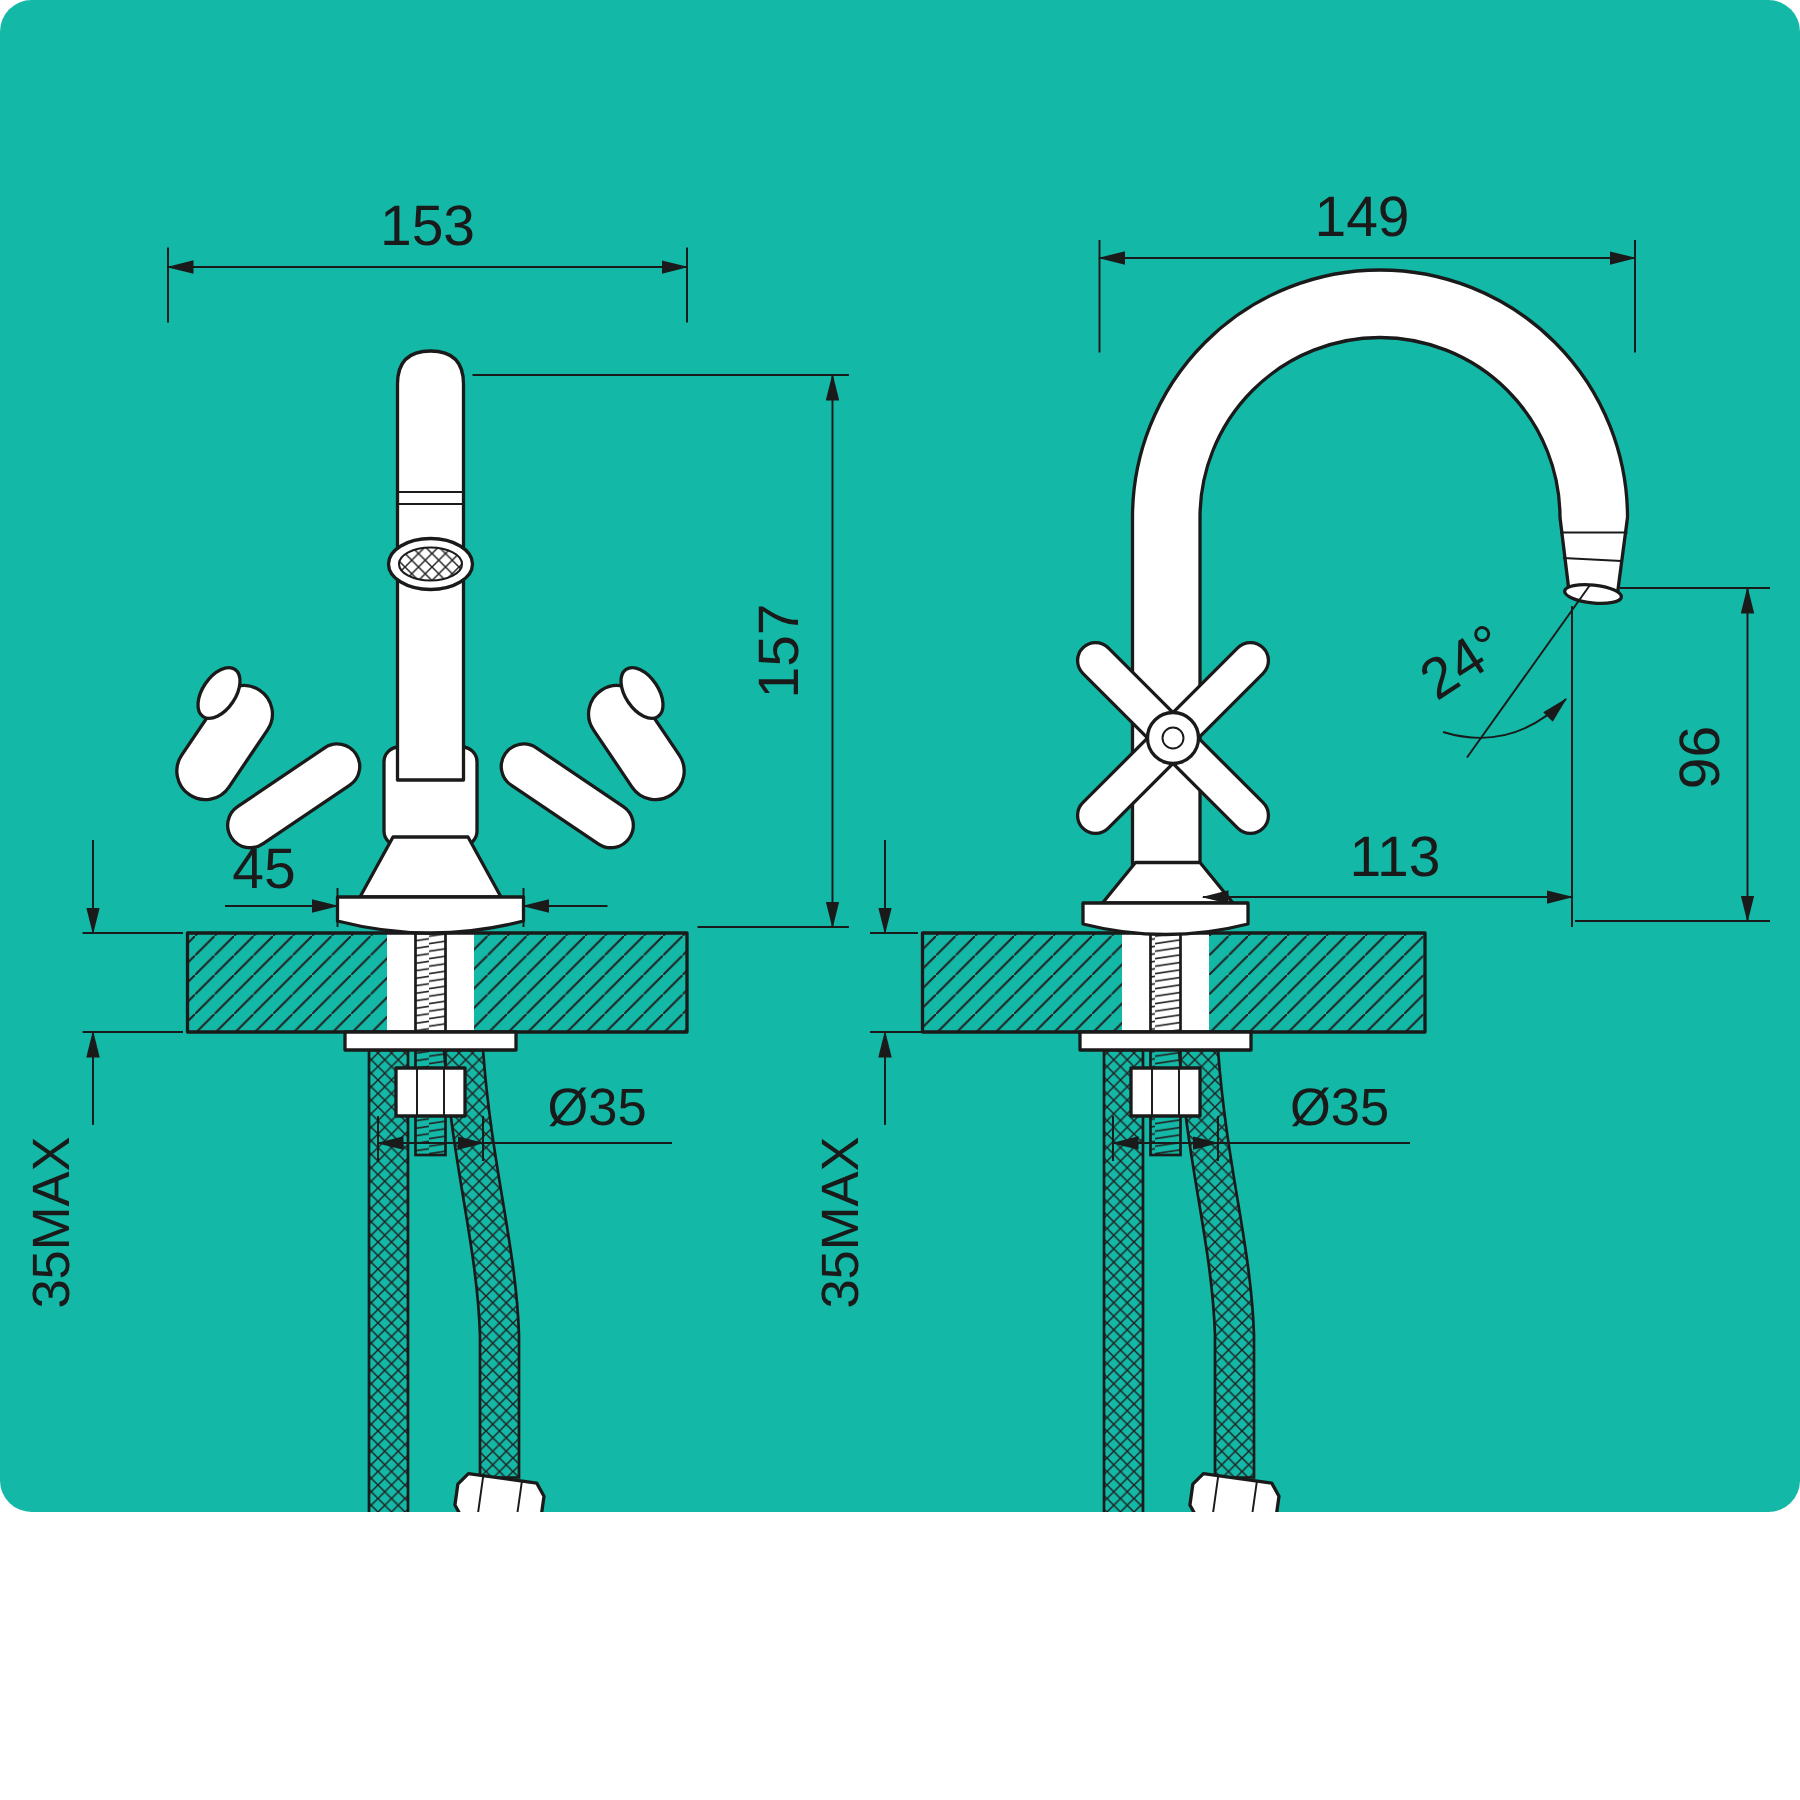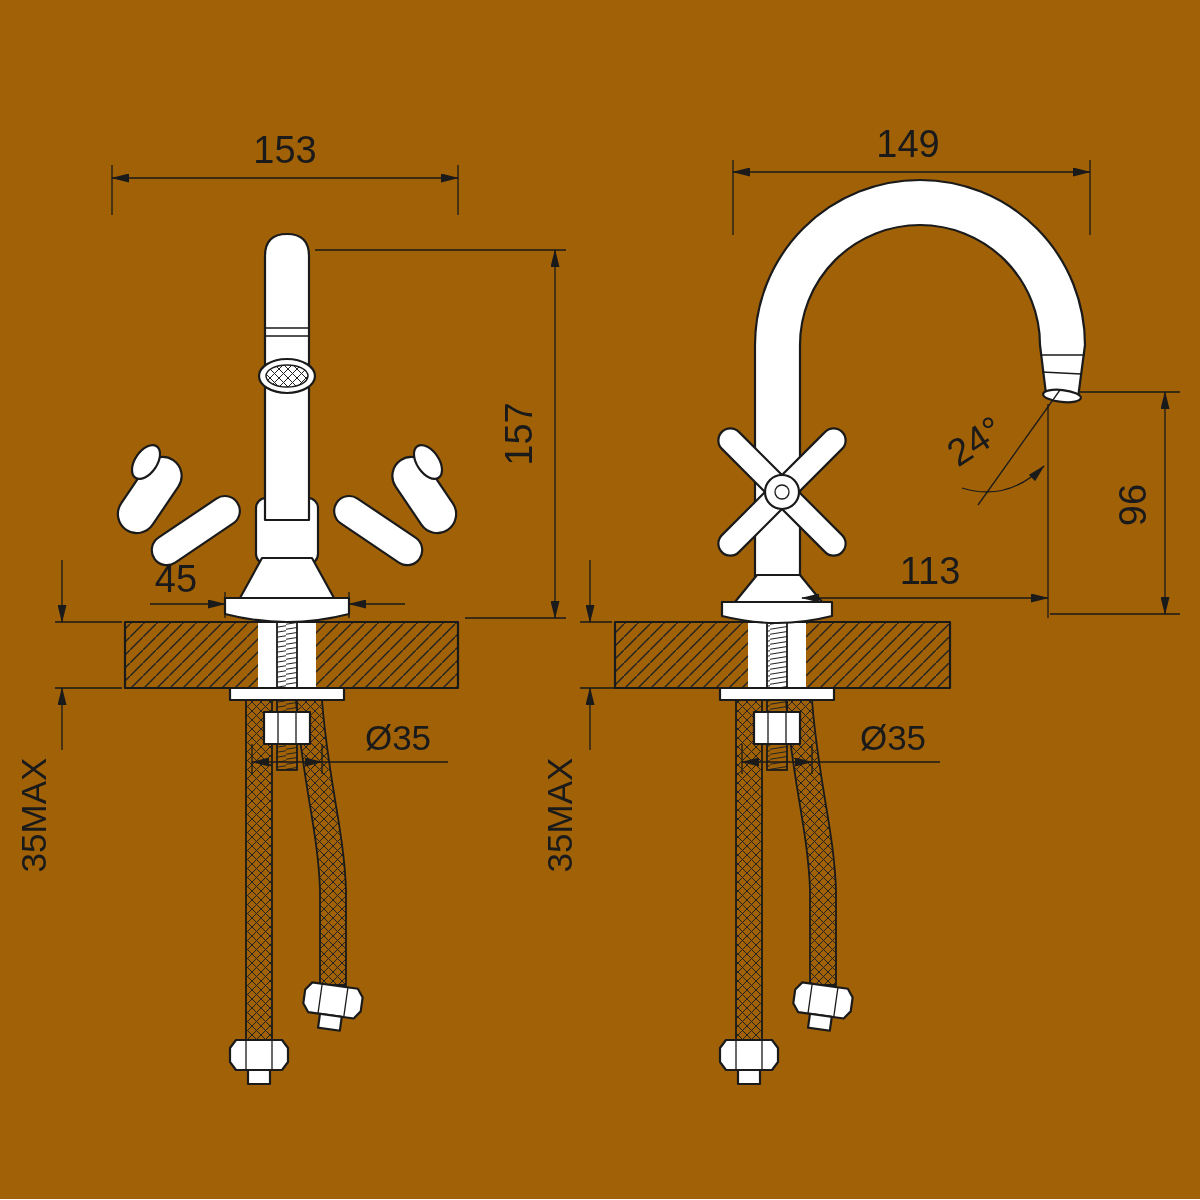--- a/index.html
+++ b/index.html
@@ -1,16 +1,16 @@
 <!DOCTYPE html>
 <html><head>
 <meta charset="utf-8">
 <style>
   html,body{margin:0;padding:0;background:#fff;}
-  .sheet{width:1200px;height:1199px;background:#a16207;position:relative;overflow:hidden;}
+  .sheet{width:1200px;height:1008px;background:#14b8a6;position:relative;overflow:hidden;border-radius:21px;}
   svg{display:block;}
   .obj{stroke:#1a1a1a;stroke-width:2.2;fill:none;stroke-linecap:round;stroke-linejoin:round;}
   .objf{stroke:#1a1a1a;stroke-width:2.2;fill:#fff;stroke-linejoin:round;}
   .thin{stroke:#1a1a1a;stroke-width:1.3;fill:none;}
   .dimtext{font-family:"Liberation Sans",sans-serif;font-size:38px;fill:#1a1a1a;}
   .dimtext-sm{font-family:"Liberation Sans",sans-serif;font-size:35px;fill:#1a1a1a;}
 </style>
 </head>
 <body>
 

